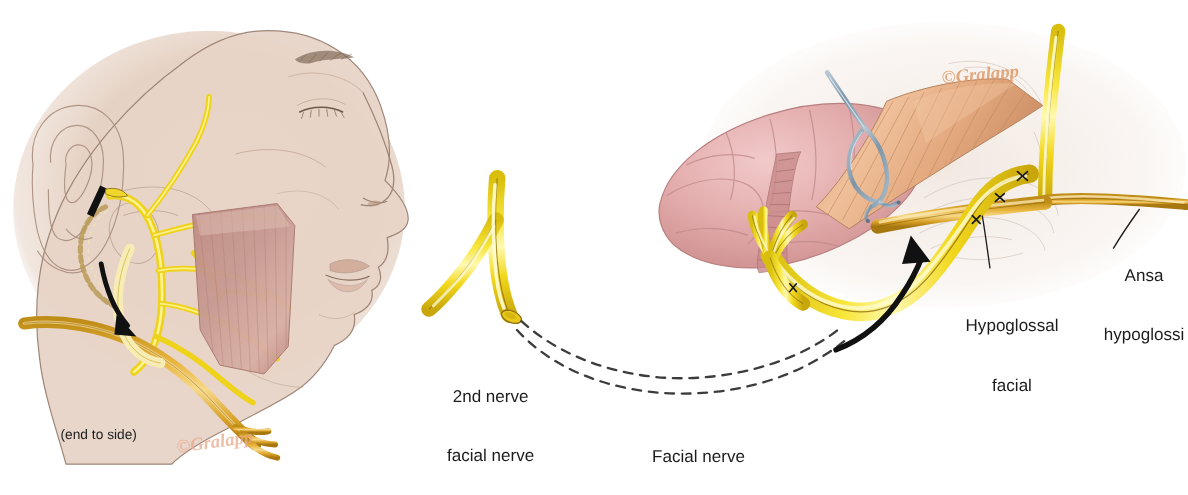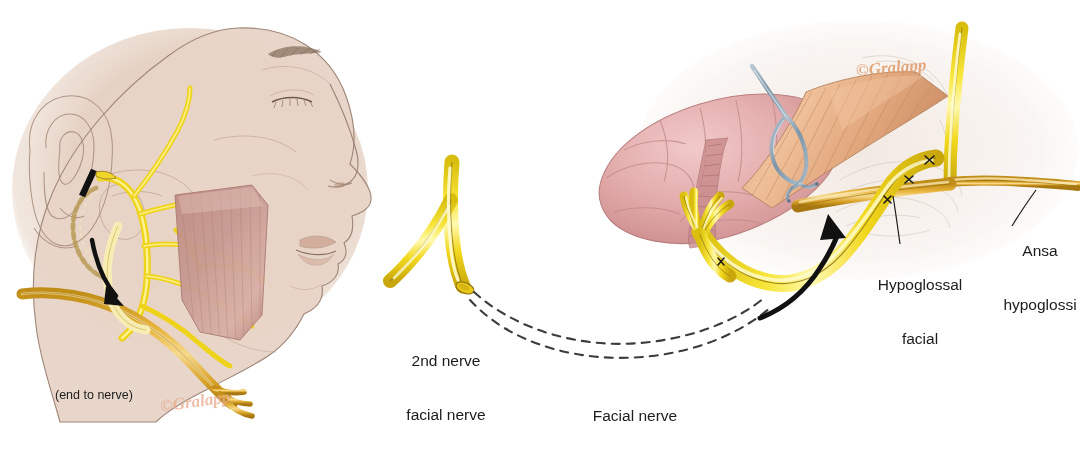--- a/index.html
+++ b/index.html
@@ -397,34 +397,34 @@
         <path d="M828,214 L846,238 L820,240 Z" fill="#111111"></path>
       </g>
 
       <path d="M1036,190 C1026,204 1018,216 1012,226" fill="none" stroke="#1c1c1c" stroke-width="1.2"></path>
       <path d="M893,196 C896,214 898,230 900,244" fill="none" stroke="#1c1c1c" stroke-width="1.2"></path>
     </g>
 
   </svg>
 
   <div class="lbl lbl-small" style="left:55px; top:358px;">
-    <div>(end to nerve)</div>
+    <div>(end to side)</div>
   </div>
 
   <div class="lbl lbl-main lbl-center" style="left:400px; top:315px; width:92px;">
     <div>2nd nerve</div>
     <div>facial nerve</div>
   </div>
 
   <div class="lbl lbl-main lbl-center" style="left:583px; top:370px; width:104px;">
     <div>Facial nerve</div>
     
   </div>
 
-  <div class="lbl lbl-main lbl-center" style="left:868px; top:239px; width:104px;">
+  <div class="lbl lbl-main lbl-center" style="left:868px; top:251px; width:104px;">
     <div>Hypoglossal</div>
     <div>facial</div>
   </div>
 
   <div class="lbl lbl-main lbl-center" style="left:1000px; top:205px; width:80px;">
     <div>Ansa</div>
     <div>hypoglossi</div>
   </div>
 
   <div class="sig" style="left:160px; top:392px; font-size:17px; color:#E8A98C; transform:rotate(-8deg); opacity:0.75;">©Gralapp</div>

